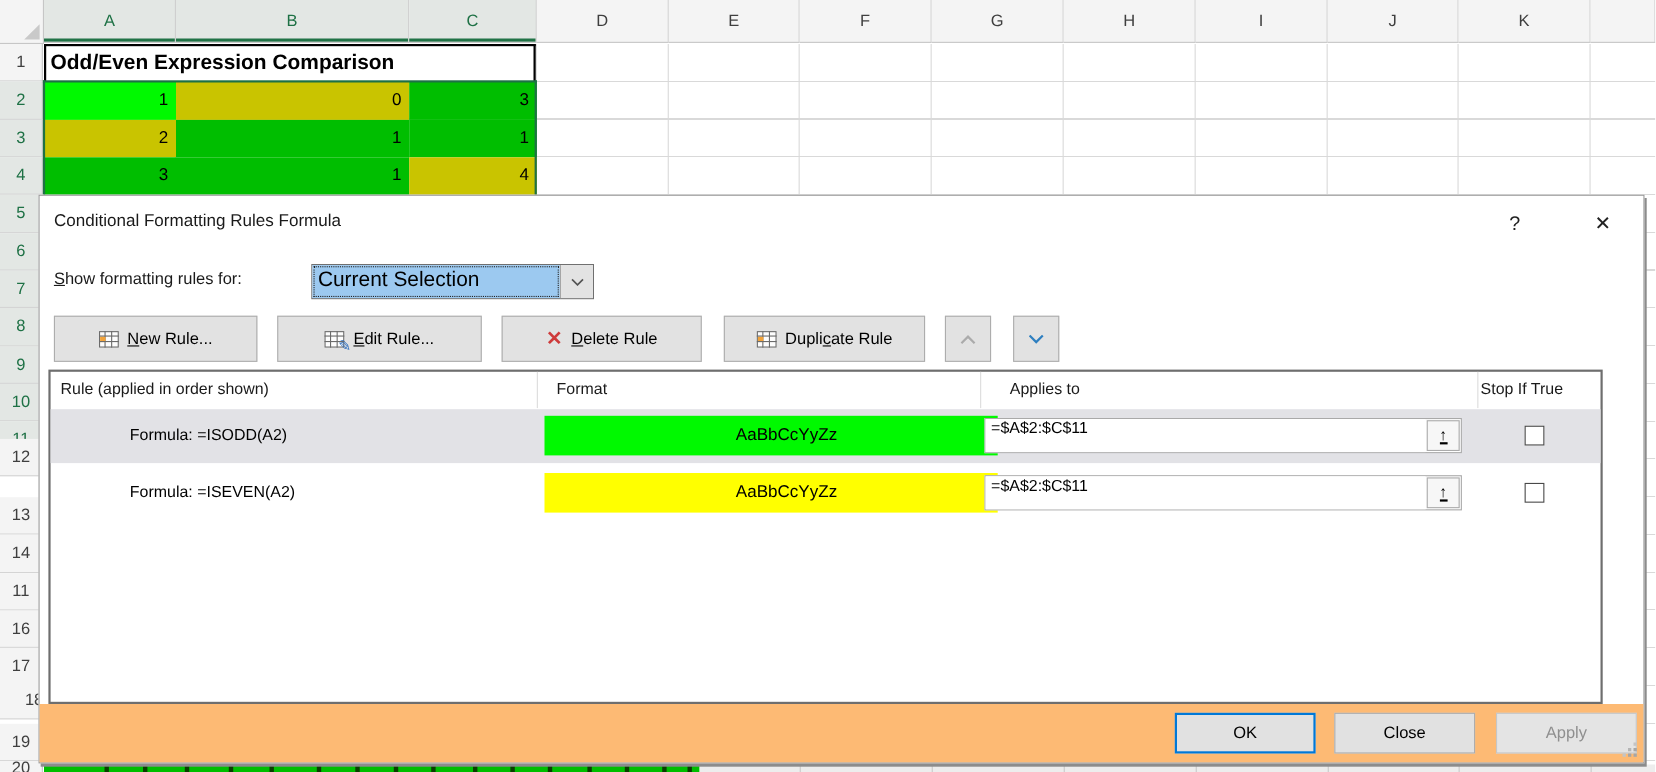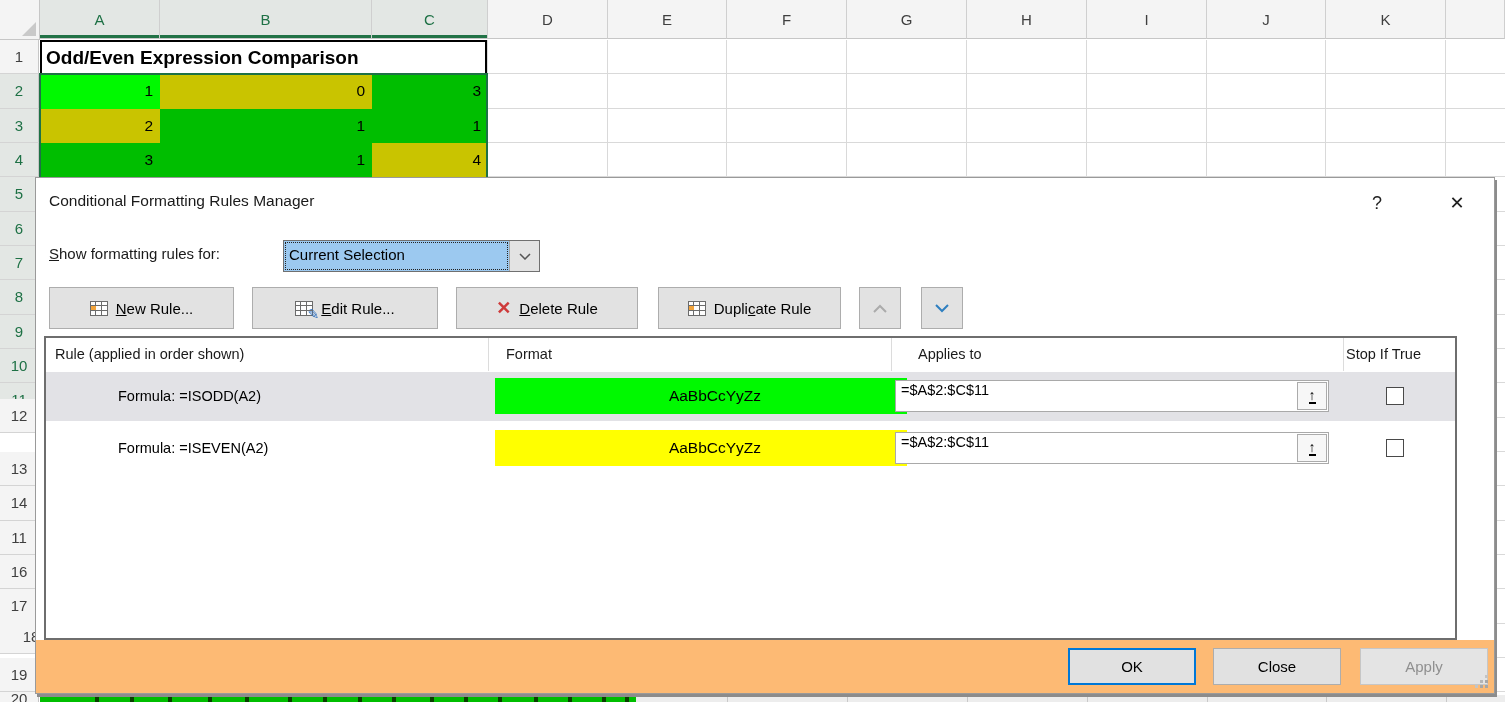--- a/index.html
+++ b/index.html
@@ -37,21 +37,21 @@
     border:1px solid #9A9A9A;box-shadow:2px 3px 0 #8C8C8C;z-index:10;}
   .dlg-title{position:absolute;left:13px;top:14px;font-size:15.5px;color:#1A1A1A;}
   .dlg-help{position:absolute;left:1326px;top:10px;width:30px;height:30px;font-size:18px;color:#222;
     text-align:center;line-height:30px;font-weight:400;}
   .dlg-close{position:absolute;left:1406px;top:10px;width:30px;height:30px;font-size:18px;color:#222;
     text-align:center;line-height:30px;font-weight:300;}
   .show-label{position:absolute;left:13px;top:67px;font-size:15px;color:#1A1A1A;}
   .ak{text-decoration:underline;}
   .combo{position:absolute;left:247px;top:62px;width:257px;height:32px;border:1px solid #707070;
     background:#fff;display:flex;box-sizing:border-box;}
-  .combo-text{flex:1;background:#9CC9F0;font-size:15px;line-height:28px;padding-left:5px;color:#000;
+  .combo-text{flex:1;background:#9CC9F0;font-size:19px;line-height:28px;padding-left:5px;color:#000;
     outline:1px dotted #222;outline-offset:-2px;white-space:nowrap;overflow:hidden;}
   .combo-btn{width:29px;background:#E3E3E3;border-left:1px solid #A6A6A6;display:flex;
     align-items:center;justify-content:center;}
   .tb{position:absolute;top:109px;height:42px;background:#E2E2E2;border:1px solid #ADADAD;
     box-sizing:border-box;display:flex;align-items:center;justify-content:center;gap:8px;font-size:15px;
     color:#000;font-family:inherit;padding:0;cursor:default;}
   #btn-new{left:13px;width:185px;}  #btn-edit{left:216px;width:186px;}
   #btn-del{left:420px;width:182px;} #btn-dup{left:622px;width:183px;}
   #btn-up{left:823px;width:42px;}   #btn-down{left:885px;width:42px;}
   .ic{width:16px;height:13px;position:relative;border:1px solid #6B6B6B;background:#FDFDFD;flex:none;}
@@ -176,21 +176,21 @@
       <div class="cell" style="left: 372px; top: 74.33px; width: 116px; background: rgb(0, 190, 0);">3</div>
       <div class="cell" style="left: 40px; top: 108.66px; width: 120px; background: rgb(201, 196, 0);">2</div>
       <div class="cell" style="left: 160px; top: 108.66px; width: 212px; background: rgb(0, 190, 0);">1</div>
       <div class="cell" style="left: 372px; top: 108.66px; width: 116px; background: rgb(0, 190, 0);">1</div>
       <div class="cell" style="left: 40px; top: 142.99px; width: 120px; background: rgb(0, 190, 0);">3</div>
       <div class="cell" style="left: 160px; top: 142.99px; width: 212px; background: rgb(0, 190, 0);">1</div>
       <div class="cell" style="left: 372px; top: 142.99px; width: 116px; background: rgb(201, 196, 0);">4</div>
     </div>
 
   <div class="dlg">
-    <div class="dlg-title">Conditional Formatting Rules Manager</div>
+    <div class="dlg-title">Conditional Formatting Rules Formula</div>
     <div class="dlg-help">?</div>
     <div class="dlg-close">✕</div>
 
     <div class="show-label"><span class="ak">S</span><span>how formatting rules for:</span></div>
 
     <div class="combo">
       <div class="combo-text">Current Selection</div>
       <div class="combo-btn">
         <svg width="12" height="7" viewBox="0 0 12 7">
             <polyline points="1,1 6,6 11,1" fill="none" stroke="#555" stroke-width="1.5"></polyline>

